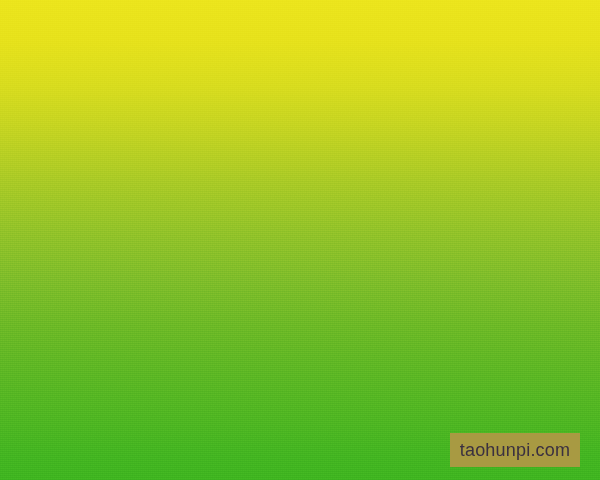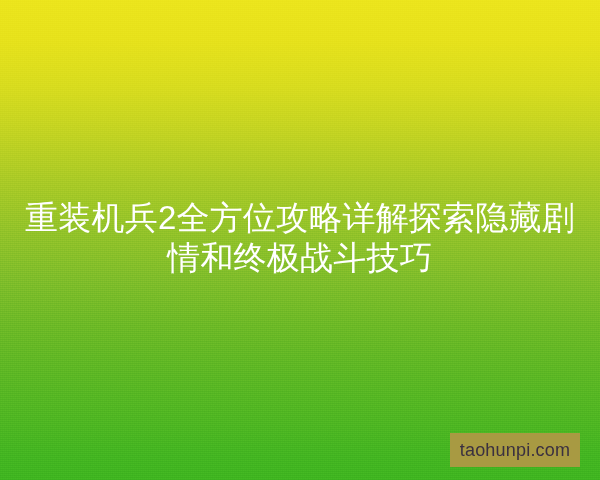--- a/index.html
+++ b/index.html
@@ -91,19 +91,18 @@
     font-weight: 400;
   }
 </style>
 </head>
 <body>
 
 <div id="poster">
 
   <div id="grain"></div>
 
-  <div id="title-block">重装机兵2全方位攻略详解探索隐藏剧情和终极战斗技巧</div>
 
   <div id="watermark-badge">
     <span id="watermark-text">taohunpi.com</span>
   </div>
 
 </div>
 
 </body></html>

